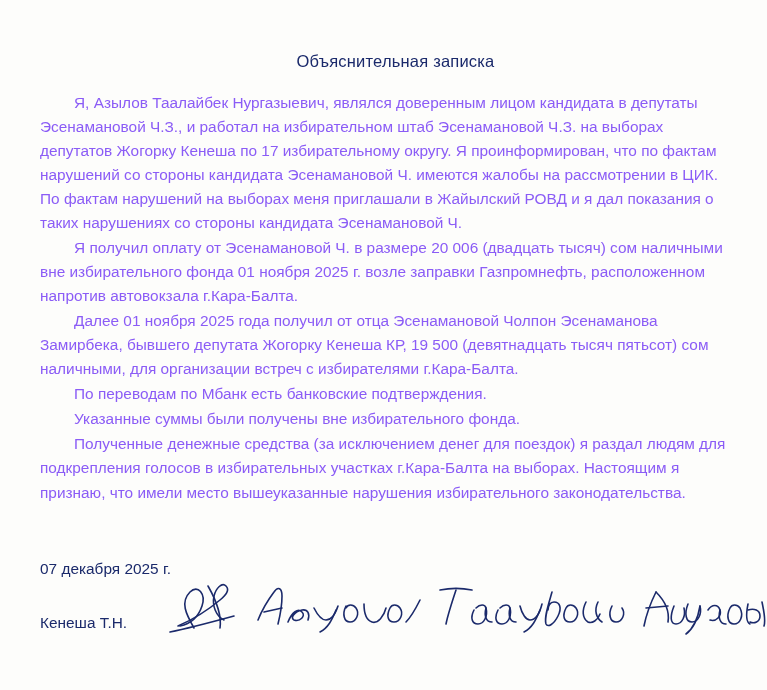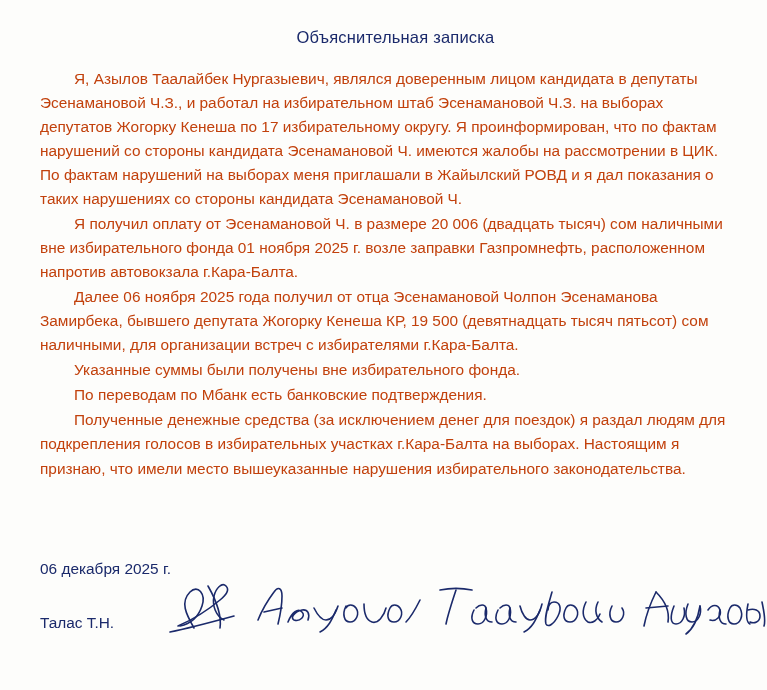--- a/index.html
+++ b/index.html
@@ -12,36 +12,36 @@
     background: #ffffff;
     font-family: "Liberation Serif", serif;
     overflow: hidden;
   }
   .page {
     position: relative;
     width: 767px;
     height: 690px;
     background: #fdfdfb;
     box-sizing: border-box;
-    padding: 20px 26px 0 40px;
+    padding: 44px 26px 0 40px;
   }
   .doc-title {
     text-align: center;
     font-size: 16.5px;
     color: #1b2a6b;
     font-family: "Liberation Sans", sans-serif;
     letter-spacing: 0.2px;
     margin: 8px 0 20px 0;
     padding-left: 10px;
   }
   .body-text {
     font-family: "Liberation Sans", sans-serif;
     font-size: 15.4px;
     line-height: 1.56;
-    color: #c2410c;
+    color: #8b5cf6;
     text-align: left;
   }
   .para {
     margin: 0 0 1px 0;
     text-indent: 34px;
     padding-right: 6px;
   }
   .signature-block {
     position: absolute;
     left: 40px;
@@ -80,30 +80,30 @@
 </head>
 <body>
 
 <div class="page">
 
   <div class="doc-title">Объяснительная записка</div>
 
   <div class="body-text">
     <p class="para">Я, Азылов Таалайбек Нургазыевич, являлся доверенным лицом кандидата в депутаты Эсенамановой Ч.З., и работал на избирательном штаб Эсенамановой Ч.З. на выборах депутатов Жогорку Кенеша по 17 избирательному округу. Я проинформирован, что по фактам нарушений со стороны кандидата Эсенамановой Ч. имеются жалобы на рассмотрении в ЦИК. По фактам нарушений на выборах меня приглашали в Жайылский РОВД и я дал показания о таких нарушениях со стороны кандидата Эсенамановой Ч.</p>
     <p class="para">Я получил оплату от Эсенамановой Ч. в размере 20 006 (двадцать тысяч) сом наличными вне избирательного фонда 01 ноября 2025 г. возле заправки Газпромнефть, расположенном напротив автовокзала г.Кара-Балта.</p>
-    <p class="para">Далее 06 ноября 2025 года получил от отца Эсенамановой Чолпон Эсенаманова Замирбека, бывшего депутата Жогорку Кенеша КР, 19 500 (девятнадцать тысяч пятьсот) сом наличными, для организации встреч с избирателями г.Кара-Балта.</p>
+    <p class="para">Далее 01 ноября 2025 года получил от отца Эсенамановой Чолпон Эсенаманова Замирбека, бывшего депутата Жогорку Кенеша КР, 19 500 (девятнадцать тысяч пятьсот) сом наличными, для организации встреч с избирателями г.Кара-Балта.</p>
+    <p class="para">По переводам по Мбанк есть банковские подтверждения.</p>
     <p class="para">Указанные суммы были получены вне избирательного фонда.</p>
-    <p class="para">По переводам по Мбанк есть банковские подтверждения.</p>
     <p class="para">Полученные денежные средства (за исключением денег для поездок) я раздал людям для подкрепления голосов в избирательных участках г.Кара-Балта на выборах. Настоящим я признаю, что имели место вышеуказанные нарушения избирательного законодательства.</p>
   </div>
 
   <div class="signature-block">
-    <div class="sig-date">06 декабря 2025 г.</div>
+    <div class="sig-date">07 декабря 2025 г.</div>
     <div class="sig-row">
-      <div class="sig-name">Талас Т.Н.</div>
+      <div class="sig-name">Кенеша Т.Н.</div>
       <div class="sig-scribble">
         <svg width="620" height="80" viewBox="0 0 620 80" fill="none" xmlns="http://www.w3.org/2000/svg">
           <g stroke="#1b2a6b" fill="none" stroke-width="1.6" stroke-linecap="round" stroke-linejoin="round">
 
             <path d="M44 62 C36 48 30 36 40 26 C48 18 56 28 52 40 C48 52 40 58 30 60"></path>
             <path d="M28 60 C42 54 58 44 70 34 C76 29 80 24 76 20 C72 16 66 22 64 30 C62 40 66 50 74 54"></path>
             <path d="M20 66 C40 62 62 56 84 50"></path>
             <path d="M58 20 C66 34 72 48 70 62"></path>
 
             <path d="M108 54 C112 44 118 34 124 26 C128 20 132 22 132 30 C132 40 130 50 128 58"></path>

